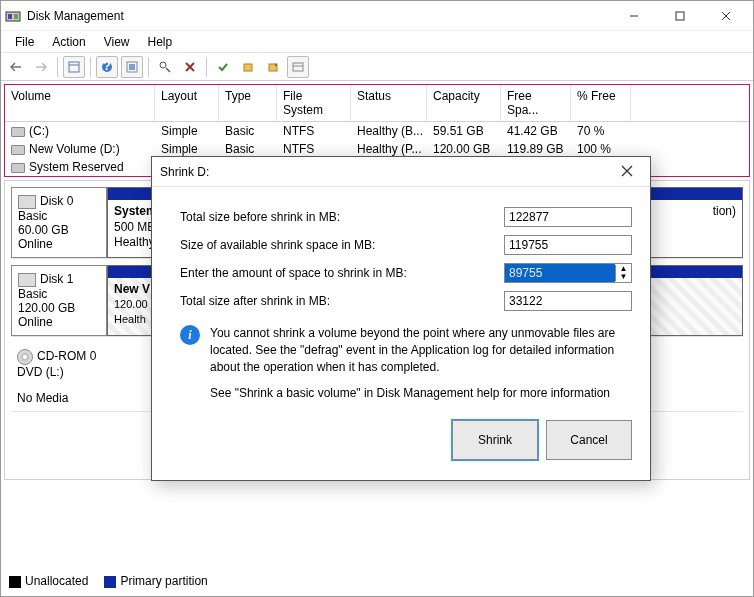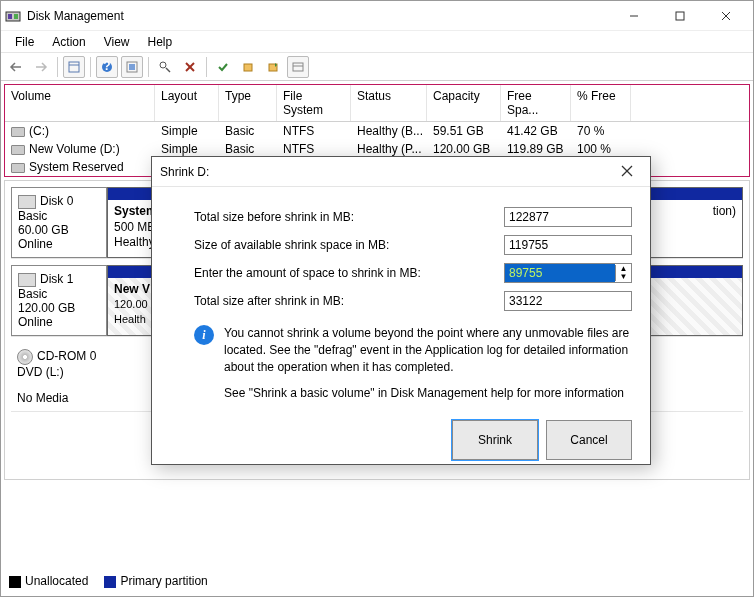--- a/index.html
+++ b/index.html
@@ -36,21 +36,21 @@
 .band .txt { position: relative; margin-top: 12px; font-size: 11px; line-height: 1.3; }
 
 .legend { position: absolute; left: 8px; bottom: 8px; display: flex; gap: 16px; align-items: center; }
 .legend .sw { width: 12px; height: 12px; display: inline-block; margin-right: 4px; vertical-align: middle; }
 
 
 .dialog { position: absolute; left: 150px; top: 155px; width: 500px; background: #fff; border: 1px solid #555; box-shadow: 4px 4px 18px rgba(0,0,0,.25); }
 .dialog .dtitle { height: 30px; display: flex; align-items: center; padding: 0 8px; background: #fff; border-bottom: 1px solid #e5e5e5; }
 .dialog .dtitle .t { flex: 1; }
 .dialog .dclose { width: 30px; text-align: center; font-size: 14px; }
-.dialog .dbody { padding: 12px 18px 4px 28px; margin-left: 14px; }
+.dialog .dbody { padding: 12px 18px 20px 28px; }
 .drow { display: flex; align-items: center; margin: 8px 0; }
 .drow .lab { flex: 1; }
 .drow .fld { width: 128px; border: 1px solid #888; padding: 2px 4px; background: #fff; height: 20px; display:flex; align-items:center; }
 .spin { width: 16px; border-left: 1px solid #888; display: flex; flex-direction: column; }
 .spin .ar { flex:1; display:flex; align-items:center; justify-content:center; font-size:8px; line-height:1; }
 .info { display: flex; gap: 10px; margin: 14px 0 8px; }
 .info .iicon { width: 20px; height: 20px; border-radius: 50%; background: #1e7ae0; color:#fff; display:flex; align-items:center; justify-content:center; font-weight:700; font-style:italic; font-family: serif; }
 .info .itext { flex:1; line-height: 1.4; }
 .dbtns { display: flex; justify-content: flex-end; gap: 8px; margin-top: 18px; }
 .dbtns button { width: 86px; height: 40px; background: #e9e9e9; border: 1px solid #8a8a8a; font-size: 12px; }
@@ -279,21 +279,21 @@
     </div>
     <div class="drow">
       <div class="lab">Size of available shrink space in MB:</div>
       <div class="fld">
           <span>119755</span>
         </div>
     </div>
     <div class="drow">
       <div class="lab">Enter the amount of space to shrink in MB:</div>
       <div class="fld" style="padding:0;display:flex">
-        <div class="sel" style="flex:1;background:#0a64c8;color:#bef264;padding:2px 4px">89755</div>
+        <div class="sel" style="flex:1;background:#0a64c8;color:#e5e5e5;padding:2px 4px">89755</div>
         <div class="spin">
           <div class="ar">▲</div>
           <div class="ar">▼</div>
         </div>
       </div>
     </div>
     <div class="drow">
       <div class="lab">Total size after shrink in MB:</div>
       <div class="fld">
           <span>33122</span>

